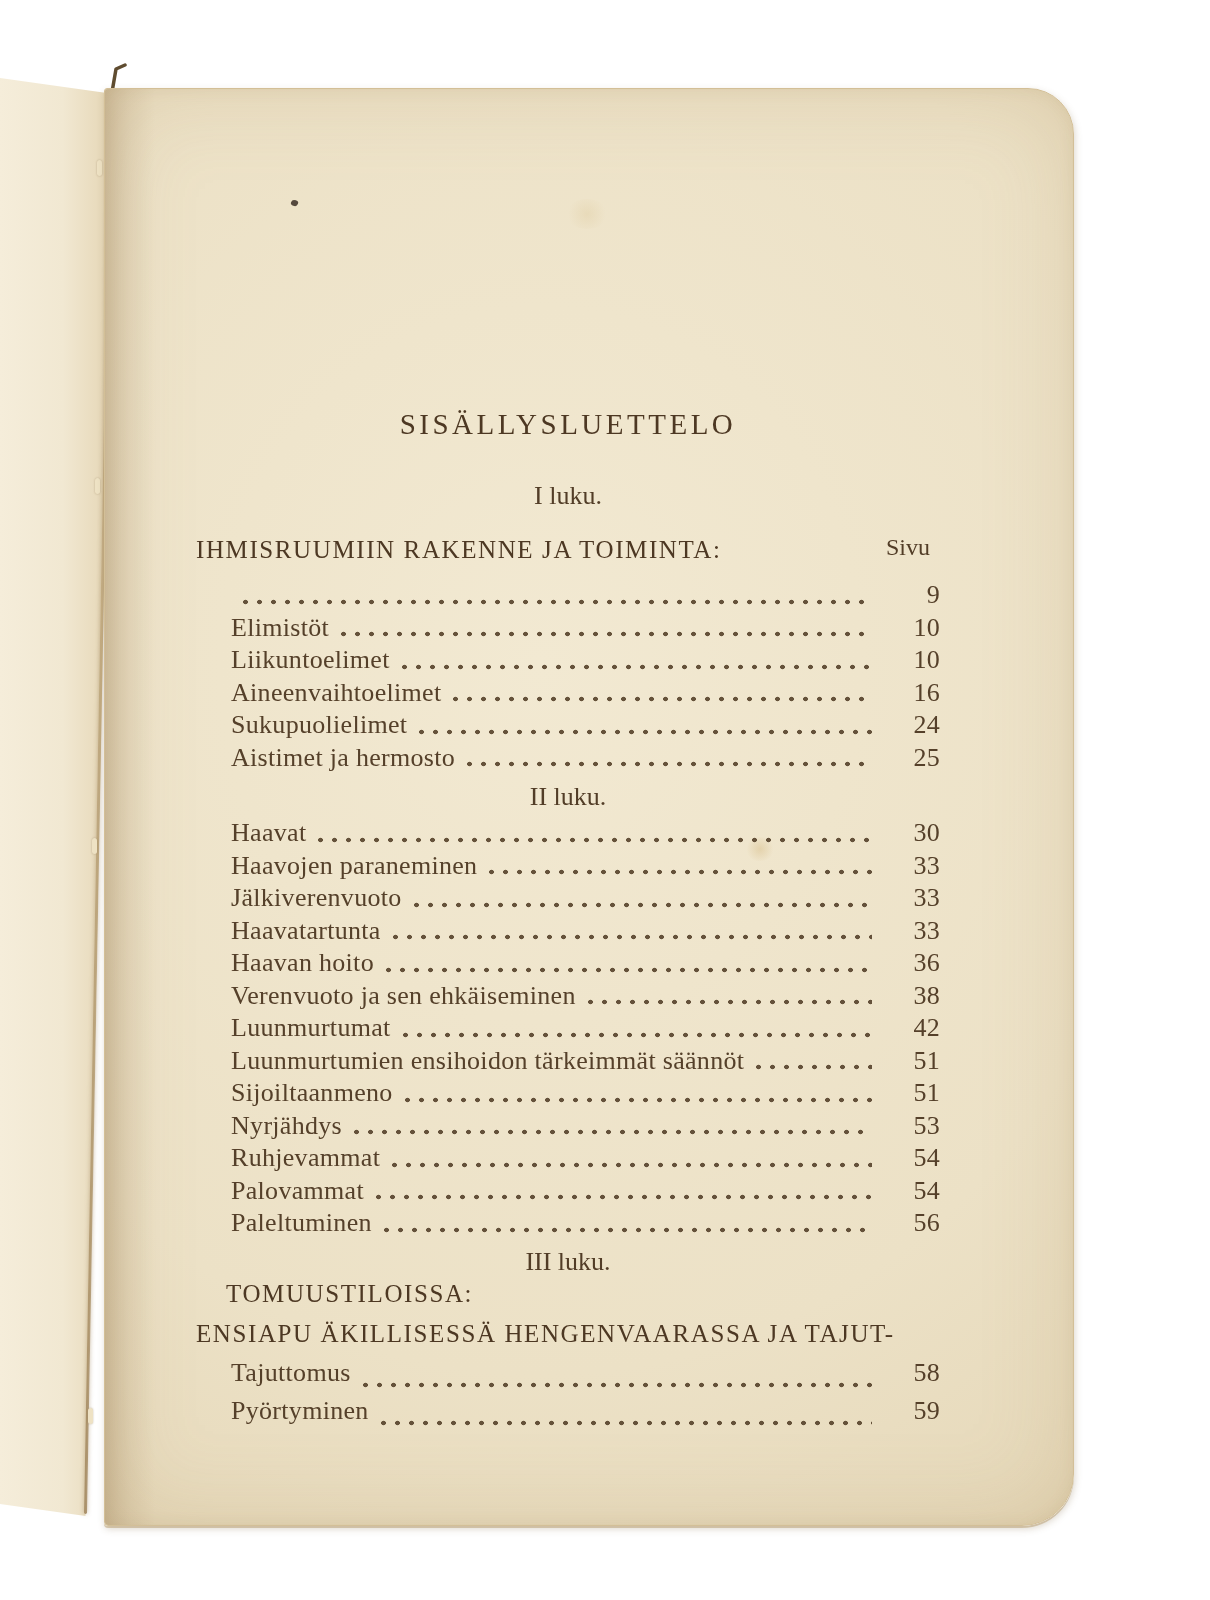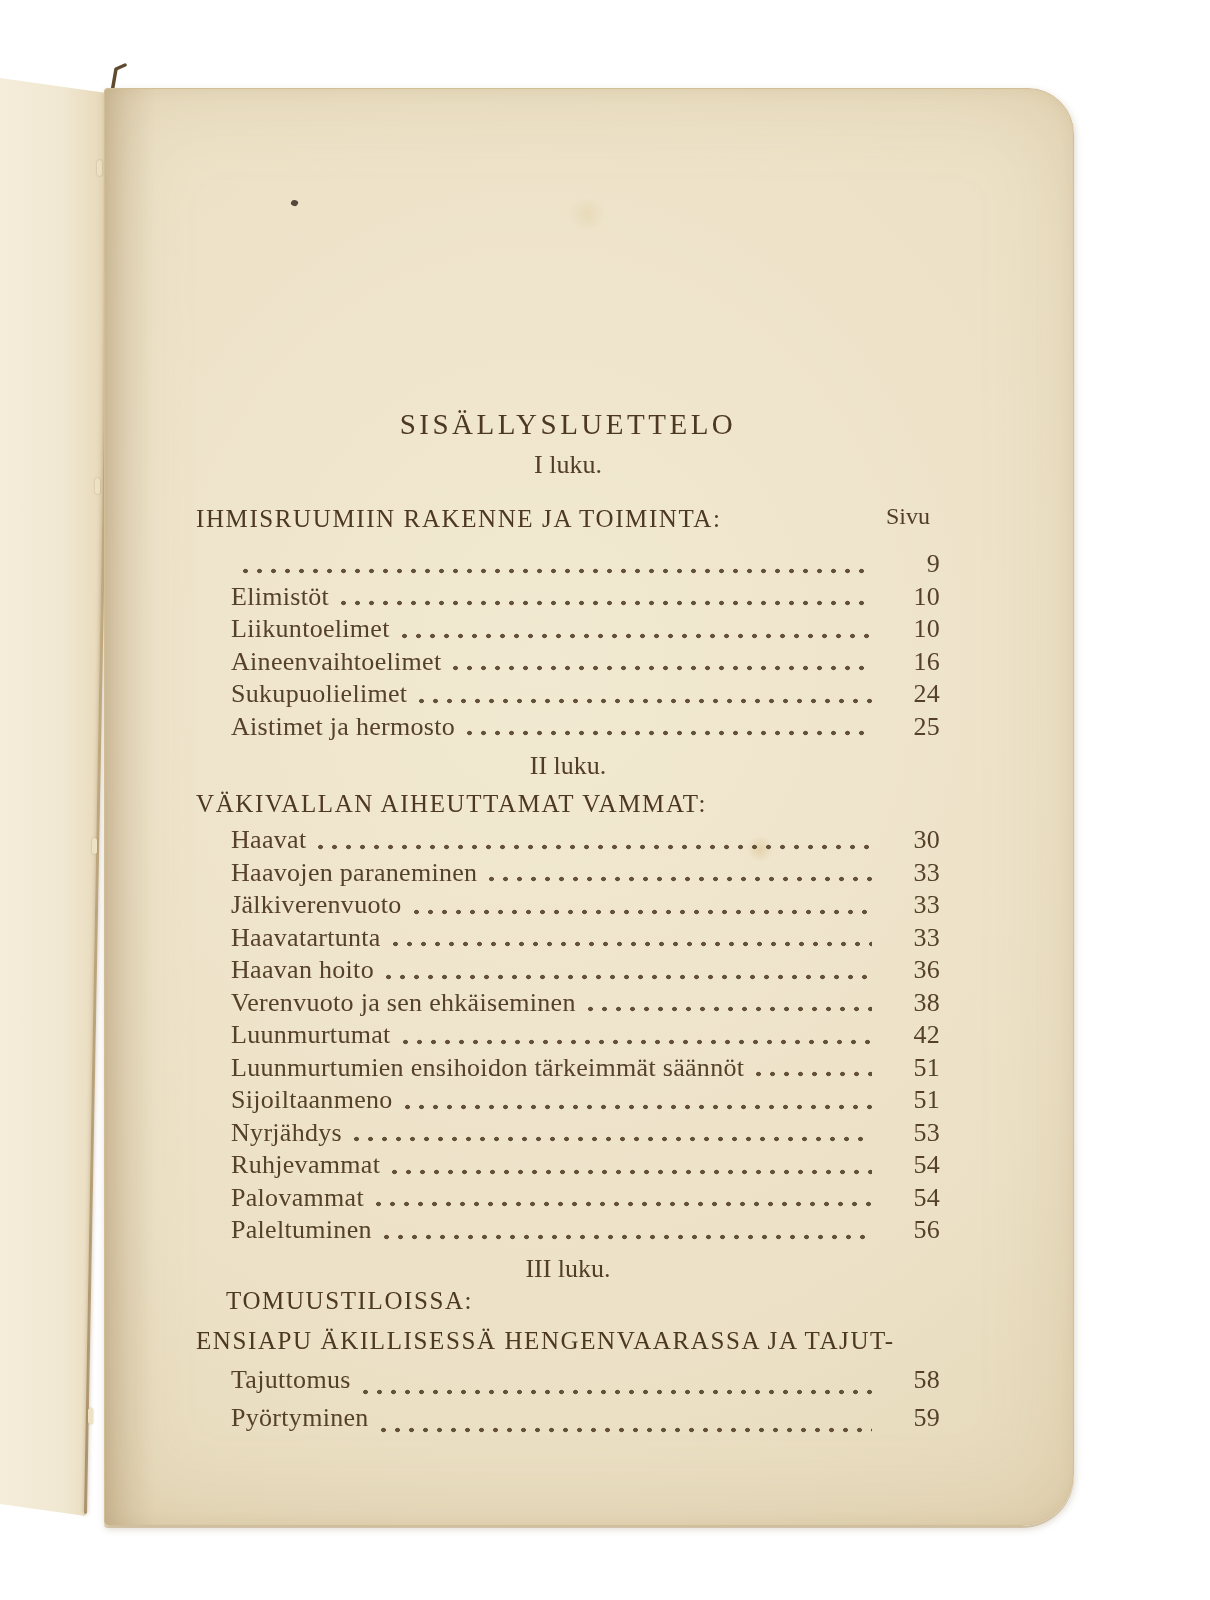--- a/index.html
+++ b/index.html
@@ -60,21 +60,21 @@
   
   .content{
     position:absolute;left:91px;top:317px;width:744px;
     color:#543e28;
   }
   .toc-title{
     font-size:29px;letter-spacing:3.5px;text-align:center;
     line-height:36px;color:#4d3823;white-space:nowrap;
   }
   .chapter{
-    font-size:26px;text-align:center;line-height:30px;margin-top:8px;
+    font-size:26px;text-align:center;line-height:30px;margin-top:39px;
     color:#523d27;
   }
   .chapter.c2{margin-top:7px;}
   .chapter.c3{margin-top:6px;}
   .sec-heading{
     font-size:25px;letter-spacing:1.6px;line-height:30px;margin-top:8px;
     color:#4d3823;white-space:nowrap;
   }
   .heading-row{display:flex;margin-top:8px;position:relative;}
   .heading-row .sec-heading{margin-top:16px;flex:1;}
@@ -153,21 +153,20 @@
           <span class="pg">24</span>
         </div>
           <div class="row">
           <span class="t">Aistimet ja hermosto</span>
           <span class="dots"></span>
           <span class="pg">25</span>
         </div>
         </div>
 
       <div class="chapter c2">II luku.</div>
-      <div class="sec-heading">VÄKIVALLAN AIHEUTTAMAT VAMMAT:</div>
       <div class="toc-list l2">
           <div class="row">
           <span class="t">Haavat</span>
           <span class="dots"></span>
           <span class="pg">30</span>
         </div>
           <div class="row">
           <span class="t">Haavojen paraneminen</span>
           <span class="dots"></span>
           <span class="pg">33</span>

